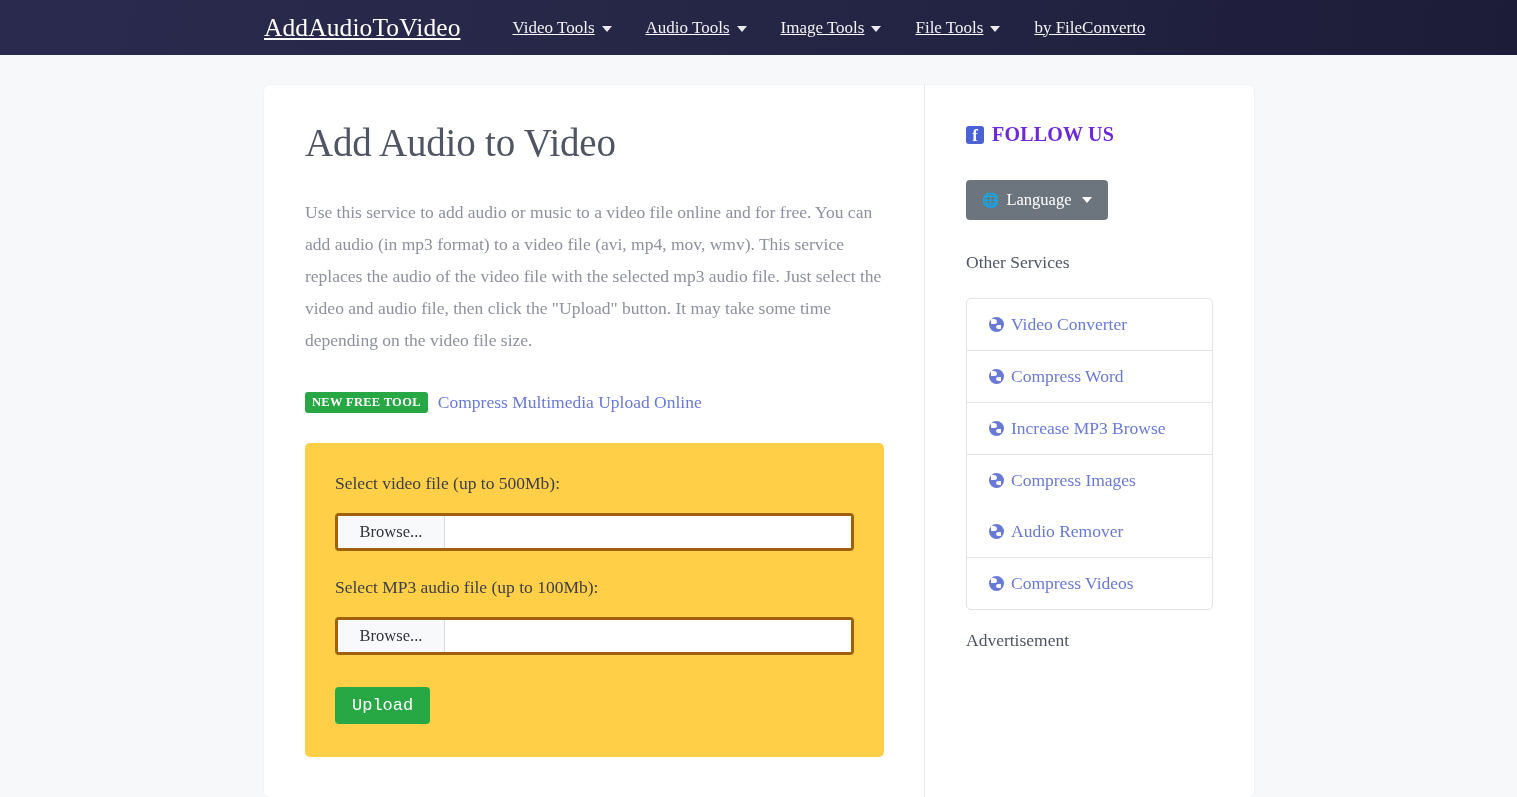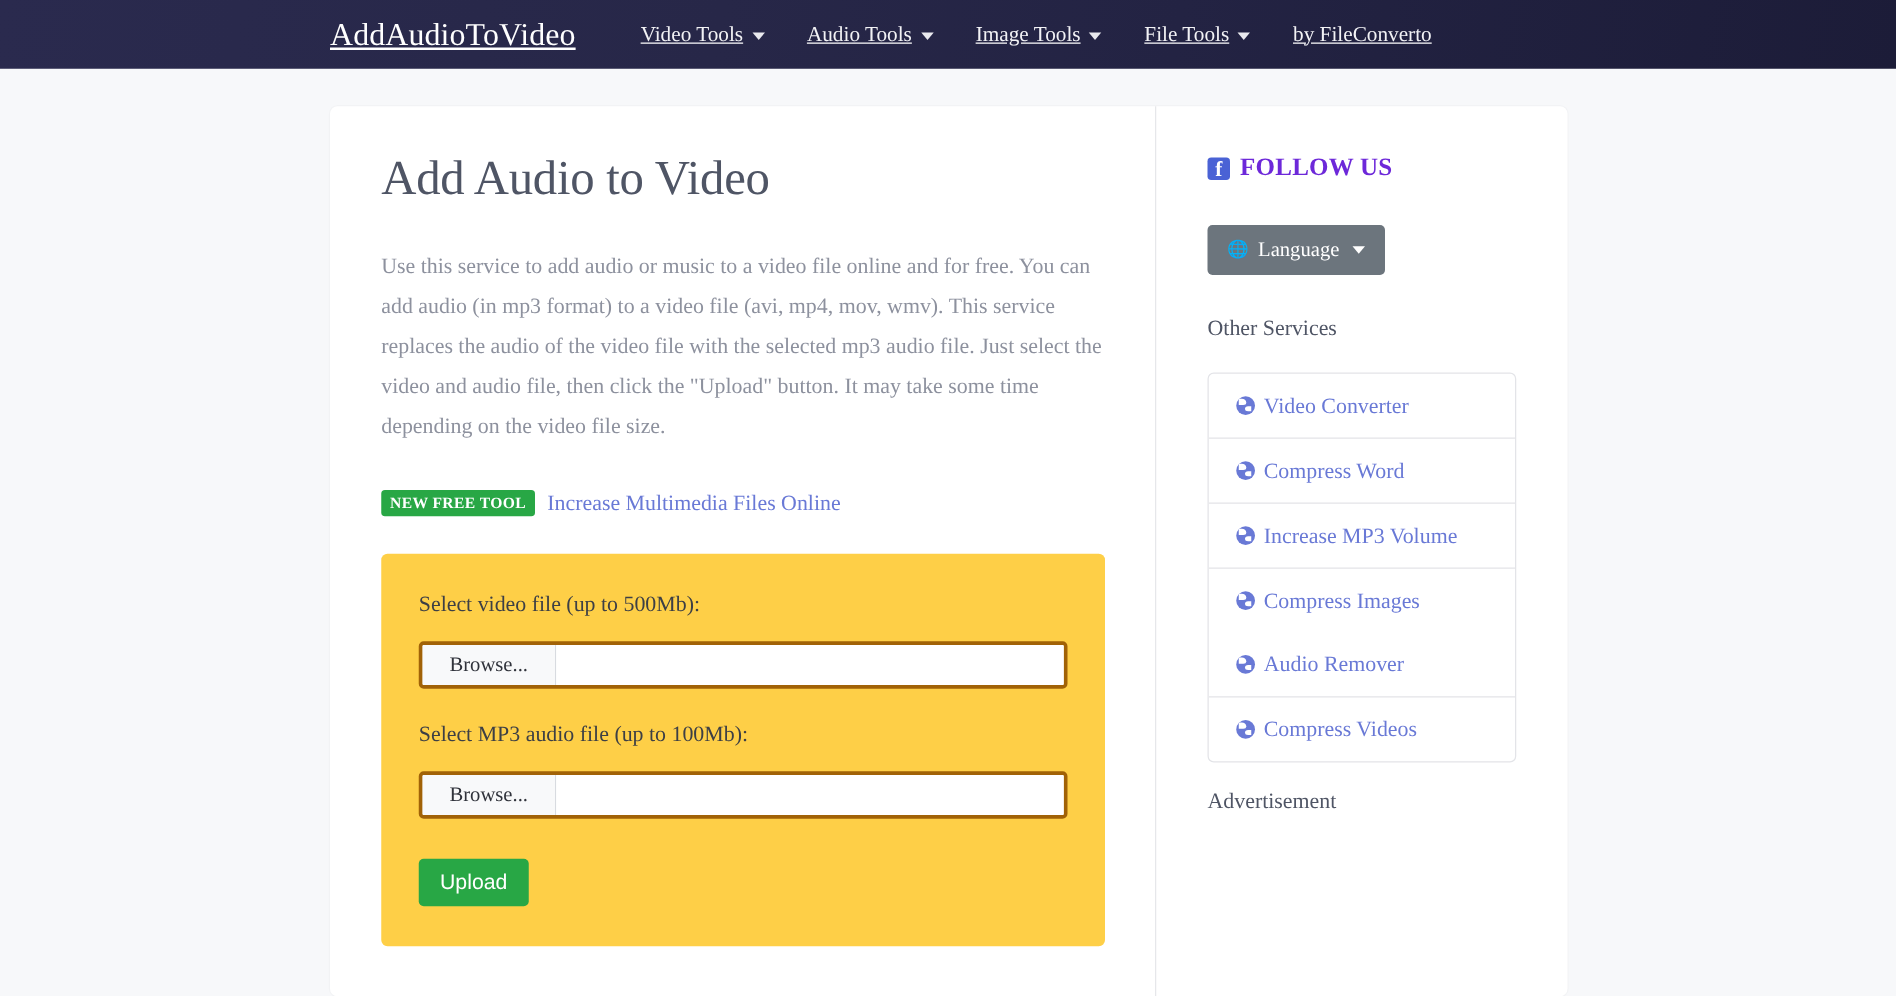--- a/index.html
+++ b/index.html
@@ -161,21 +161,21 @@
   }
   .file-text {
     flex: 1;
     background: #ffffff;
   }
   .upload-btn {
     background: #28a745;
     color: #ffffff;
     border: none;
     border-radius: 4px;
-    font-family: Liberation Sans, sans-serif;
+    font-family: Liberation Mono, monospace;
     font-size: 17px;
     padding: 9px 17px;
     cursor: pointer;
     margin-top: 6px;
   }
 
   
   .follow-head {
     display: flex;
     align-items: center;
@@ -322,21 +322,21 @@
   <div class="card">
 
     <div class="main-col">
 
       <h1 class="page-title">Add Audio to Video</h1>
 
       <p class="intro">Use this service to add audio or music to a video file online and for free. You can add audio (in mp3 format) to a video file (avi, mp4, mov, wmv). This service replaces the audio of the video file with the selected mp3 audio file. Just select the video and audio file, then click the "Upload" button. It may take some time depending on the video file size.</p>
 
       <div class="newtool-row">
         <span class="badge-new">NEW FREE TOOL</span>
-        <a class="newtool-link" href="#">Increase Multimedia Files Online</a>
+        <a class="newtool-link" href="#">Compress Multimedia Upload Online</a>
       </div>
 
       <div class="upload-box">
 
         <div class="field-label">Select video file (up to 500Mb):</div>
 
         <div class="file-input">
           <div class="file-btn">Browse...</div>
           <div class="file-text"></div>
         </div>
@@ -381,21 +381,21 @@
         <div class="service-group">
           <div class="service-item">
             <span class="globe-icon"></span>
             <span class="service-label">Compress Word</span>
           </div>
         </div>
 
         <div class="service-group">
           <div class="service-item">
             <span class="globe-icon"></span>
-            <span class="service-label">Increase MP3 Volume</span>
+            <span class="service-label">Increase MP3 Browse</span>
           </div>
         </div>
 
         <div class="service-group">
           <div class="service-item">
             <span class="globe-icon"></span>
             <span class="service-label">Compress Images</span>
           </div>
           <div class="service-item">
             <span class="globe-icon"></span>

